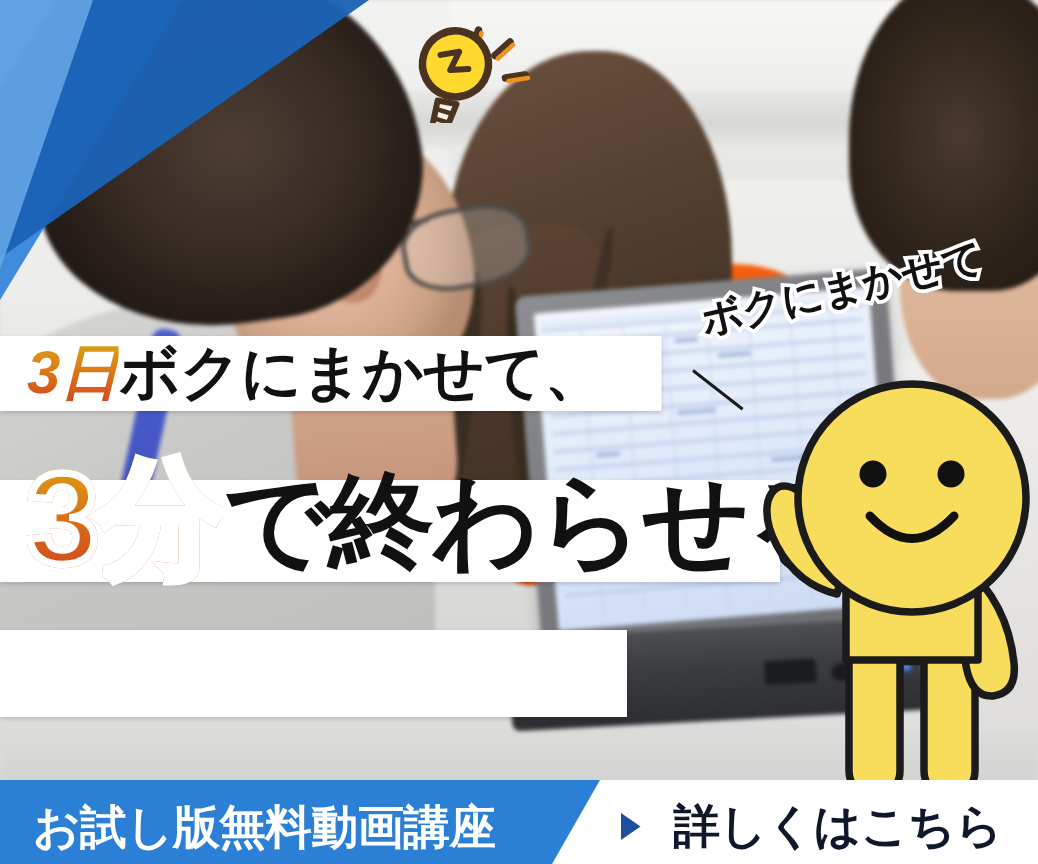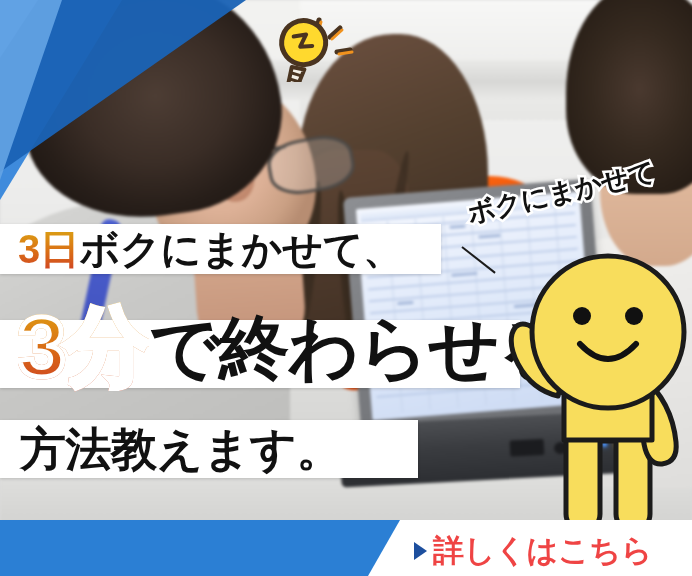--- a/index.html
+++ b/index.html
@@ -218,20 +218,21 @@
     color:#111111;
     letter-spacing:-0.01em;
   }
   .line-1 { left:18px; top:225px; font-size:40px; line-height:48px; }
   .line-3 { left:20px; top:421px; font-size:46px; line-height:56px; }
 
   .num-kanji {
     background:linear-gradient(180deg,#d8a416 0%,#dc8a14 30%,#d96a17 60%,#cf4324 100%);
     -webkit-background-clip:text; background-clip:text;
     color:transparent;
+    font-style:italic;
   }
 
   .line-2 {
     position:absolute; left:18px; top:306px;
     white-space:nowrap; font-weight:700;
     font-size:70px; line-height:80px; color:#111111;
     letter-spacing:-0.02em;
   }
   .big-num {
     font-size:86px;
@@ -274,23 +275,23 @@
     background:#2b7fd4;
     clip-path:polygon(0 0, 400px 0, 368px 56px, 0 56px);
   }
   .bb-blue-label {
     position:absolute; left:22px; top:11px;
     font-size:31px; font-weight:700; color:#ffffff;
     letter-spacing:-0.01em; white-space:nowrap;
   }
   .bb-cta {
     position:absolute; left:414px; top:10px;
-    font-size:31px; font-weight:700; color:#ef4444;
+    font-size:31px; font-weight:700; color:#0f172a;
     letter-spacing:-0.01em; white-space:nowrap;
-    display:flex; align-items:center; gap:6px;
+    display:flex; align-items:center; gap:22px;
   }
   .bb-arrow {
     width:0;height:0;
     border-left:13px solid #1d4f9e;
     border-top:9px solid transparent;
     border-bottom:9px solid transparent;
     display:inline-block;
   }
 </style>
 </head>
@@ -404,21 +405,20 @@
   </div>
 
   <div class="band band-1"></div>
   <div class="band band-2"></div>
   <div class="band band-3"></div>
 
   <div class="line line-1"><span class="num-kanji">3日</span><span>ボクにまかせて、</span></div>
 
   <div class="line-2"><span class="big-num">3分</span><span class="rest">で終わらせる</span></div>
 
-  <div class="line line-3">方法教えます。</div>
 
   <div class="speech-tail"></div>
   <div class="speech">ボクにまかせて</div>
 
   <div class="mascot">
     <svg width="200" height="300" viewBox="0 0 200 300">
       <g fill="#f8dd5c" stroke="#1b1b1b" stroke-width="5" stroke-linejoin="round" stroke-linecap="round">
 
         <path d="M74 190 L74 288 a17 17 0 0 0 34 0 L108 215 L124 215 L124 288 a17 17 0 0 0 34 0 L158 190 Z"></path>
 
@@ -433,19 +433,20 @@
       <g fill="#111111">
         <circle cx="90" cy="90" r="9"></circle>
         <circle cx="142" cy="90" r="9"></circle>
       </g>
       <path d="M88 118 q28 30 56 0" fill="none" stroke="#111111" stroke-width="6" stroke-linecap="round"></path>
     </svg>
   </div>
 
   <div class="bottombar">
     <div class="bb-blue"></div>
+    <div class="bb-blue-label">お試し版無料動画講座</div>
     <div class="bb-cta">
       <span class="bb-arrow"></span>
       <span>詳しくはこちら</span>
     </div>
   </div>
 
 </div>
 
 </body></html>

